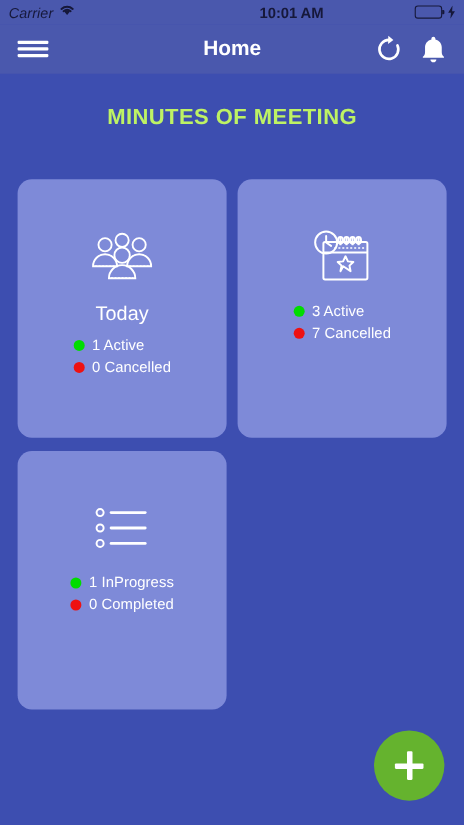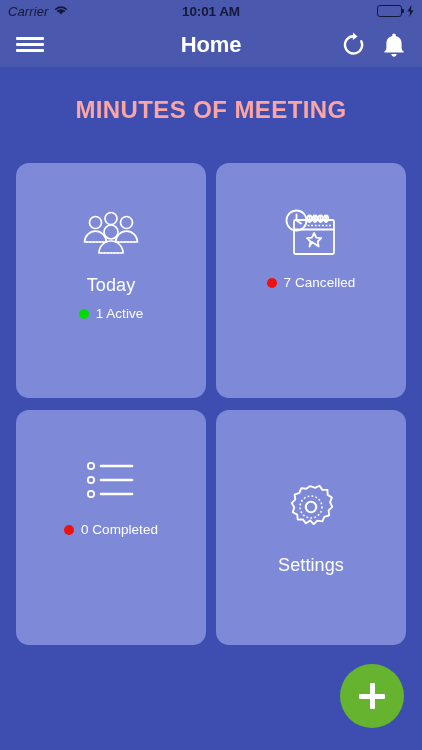--- a/index.html
+++ b/index.html
@@ -34,21 +34,21 @@
   }
   .sb-carrier {
     font-size: 13px;
     font-weight: 500;
     letter-spacing: 0.1px;
     color: #16183a;
     font-style: italic;
   }
   .sb-center {
     flex: 1;
-    text-align: center;
+    text-align: right;
     font-size: 13.5px;
     font-weight: 700;
     letter-spacing: -0.1px;
     color: #16183a;
   }
   .sb-right {
     width: 120px;
     display: flex;
     align-items: center;
     justify-content: flex-end;
@@ -99,41 +99,41 @@
   .hamburger span {
     display: block;
     height: 3px;
     background: #ffffff;
     border-radius: 1px;
   }
   .nav-title {
     flex: 1;
     text-align: center;
     color: #ffffff;
-    font-size: 22px;
+    font-size: 19px;
     font-weight: 700;
     letter-spacing: -0.1px;
   }
   .nav-right {
     width: 96px;
     display: flex;
     align-items: center;
     justify-content: flex-end;
     gap: 16px;
   }
   .nav-icon { cursor: pointer; display: flex; align-items: center; }
 
   
   .page-title {
     position: absolute;
     top: 96px; left: 0;
     width: 422px;
     text-align: center;
-    color: #fca5a5;
-    font-size: 24px;
+    color: #bef264;
+    font-size: 20px;
     font-weight: 700;
     letter-spacing: 0.4px;
   }
 
   .grid {
     position: absolute;
     top: 163px; left: 16px;
     width: 336px;
     display: grid;
     grid-template-columns: 190px 190px;
@@ -291,20 +291,24 @@
           <line x1="35.5" y1="32" x2="53.5" y2="32"></line>
           <line x1="19" y1="42.8" x2="39" y2="42.8"></line>
         </g>
       </svg>
     </div>
     <div class="card-label">Today</div>
     <div class="stats">
       <div class="stat-row">
         <span class="dot" style="background:#00dd00"></span>
         <span class="stat-text">1 Active</span>
+      </div>
+      <div class="stat-row">
+        <span class="dot" style="background:#ee1111"></span>
+        <span class="stat-text">0 Cancelled</span>
       </div>
     </div>
   </div>
 
   <div class="card with-stats">
     <div class="card-icon">
       <svg width="58" height="50" viewBox="0 0 58 50">
         <g stroke="#ffffff" stroke-width="1.8" fill="none" stroke-linejoin="round">
           <rect x="12" y="12" width="40" height="34" rx="1.5"></rect>
           <line x1="12" y1="21.5" x2="52" y2="21.5"></line>
@@ -320,20 +324,24 @@
           <ellipse cx="38.5" cy="10.5" rx="2.2" ry="3"></ellipse>
           <ellipse cx="44" cy="10.5" rx="2.2" ry="3"></ellipse>
         </g>
         <g stroke="#ffffff" stroke-width="1.4" stroke-dasharray="1.8 1.8">
           <line x1="22" y1="17.5" x2="50" y2="17.5"></line>
         </g>
       </svg>
     </div>
     <div class="stats">
       <div class="stat-row">
+        <span class="dot" style="background:#00dd00"></span>
+        <span class="stat-text">3 Active</span>
+      </div>
+      <div class="stat-row">
         <span class="dot" style="background:#ee1111"></span>
         <span class="stat-text">7 Cancelled</span>
       </div>
     </div>
   </div>
 
   <div class="card with-stats">
     <div class="card-icon">
       <svg width="58" height="44" viewBox="0 0 58 44">
         <g stroke="#ffffff" fill="none">
@@ -341,42 +349,29 @@
           <circle cx="9" cy="22" r="3.2" stroke-width="1.8"></circle>
           <circle cx="9" cy="36" r="3.2" stroke-width="1.8"></circle>
           <line x1="19" y1="8" x2="50" y2="8" stroke-width="2.6" stroke-linecap="round"></line>
           <line x1="19" y1="22" x2="50" y2="22" stroke-width="2.6" stroke-linecap="round"></line>
           <line x1="19" y1="36" x2="50" y2="36" stroke-width="2.6" stroke-linecap="round"></line>
         </g>
       </svg>
     </div>
     <div class="stats">
       <div class="stat-row">
+        <span class="dot" style="background:#00dd00"></span>
+        <span class="stat-text">1 InProgress</span>
+      </div>
+      <div class="stat-row">
         <span class="dot" style="background:#ee1111"></span>
         <span class="stat-text">0 Completed</span>
       </div>
     </div>
   </div>
 
-  <div class="card no-stats">
-    <div class="card-icon">
-      <svg width="54" height="54" viewBox="0 0 54 54">
-        <g stroke="#ffffff" fill="none">
-          <path d="M27 4.2
-                   L32.1 6.0 L36.6 3.9 L39.6 8.1 L44.8 8.1 L45.0 13.3 L49.4 16.0 L47.5 20.9
-                   L49.8 25.6 L46.0 29.2 L46.6 34.4 L41.6 35.9 L39.5 40.6 L34.4 39.8
-                   L30.6 43.4 L27 39.6 L22.6 42.6 L19.4 38.5 L14.2 38.8 L13.6 33.6
-                   L9.0 31.2 L10.6 26.3 L8.0 21.7 L11.7 18.0 L10.9 12.9 L15.9 11.2
-                   L17.8 6.4 L22.9 7.0 Z" stroke-width="1.9" stroke-linejoin="round" transform="translate(0,2) scale(0.97)"></path>
-          <circle cx="27" cy="27" r="5.2" stroke-width="2"></circle>
-        </g>
-        <circle cx="27" cy="27" r="11" stroke="#ffffff" stroke-width="1.5" fill="none" stroke-dasharray="1.8 2.2"></circle>
-      </svg>
-    </div>
-    <div class="card-label">Settings</div>
-  </div>
 
 </div>
 
 <div class="fab">
   <span class="plus-h"></span>
   <span class="plus-v"></span>
 </div>
 
 </body></html>

